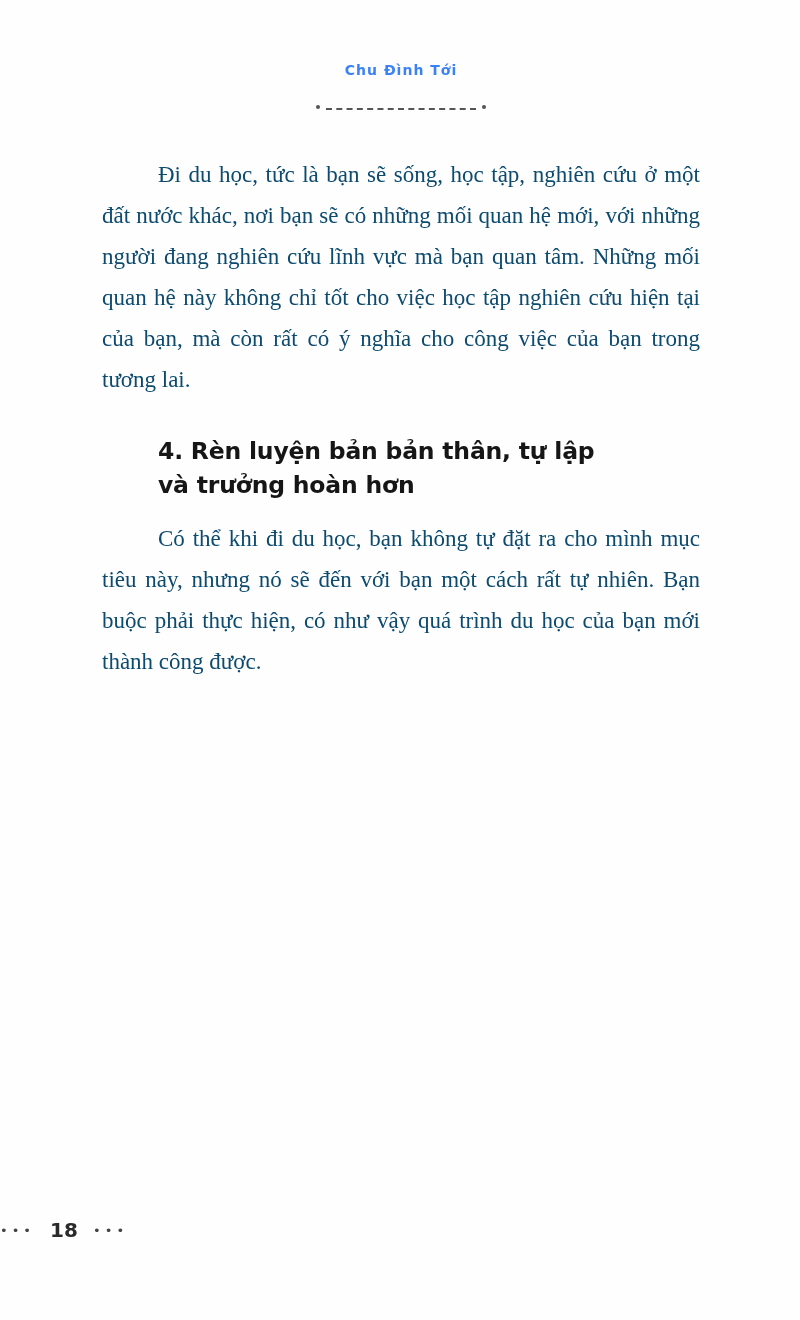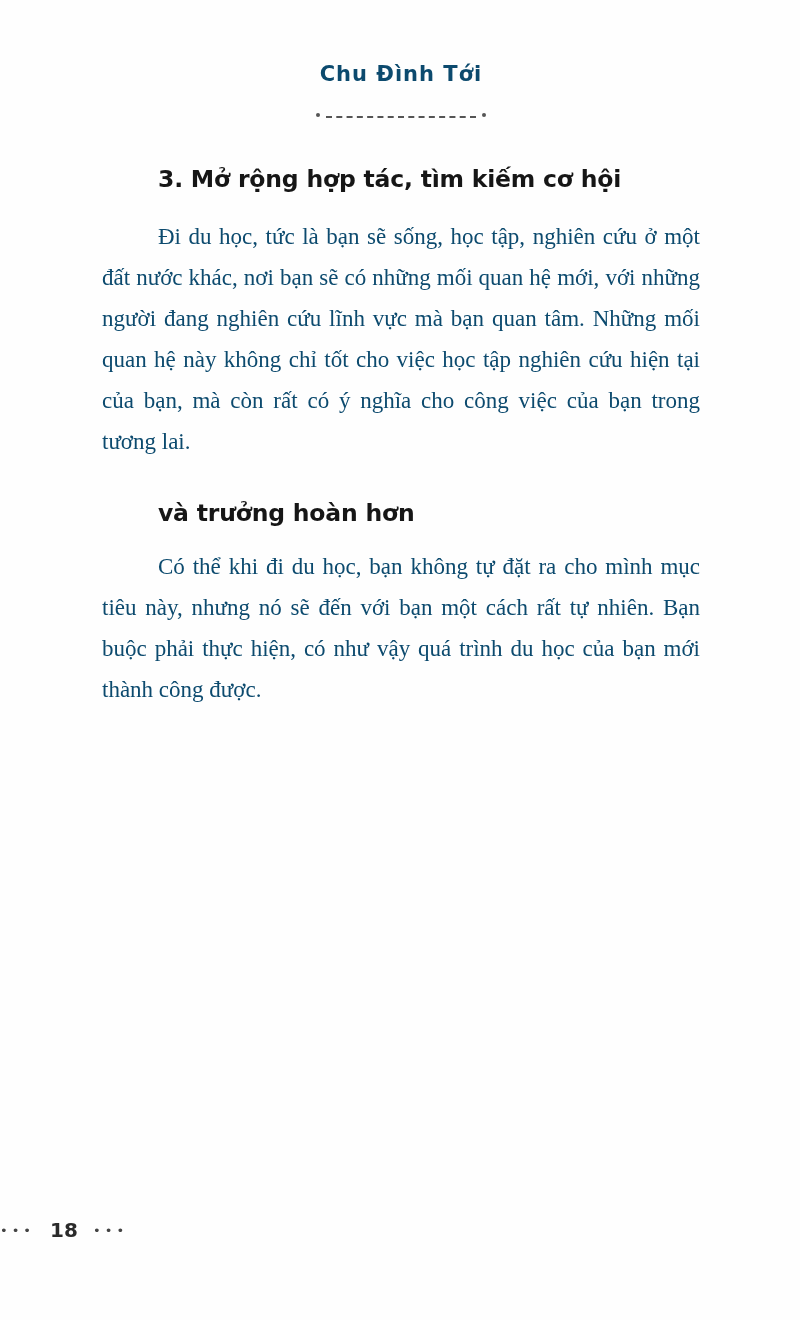--- a/index.html
+++ b/index.html
@@ -18,23 +18,23 @@
   }
 
   
   .page-header {
     text-align: center;
     margin-bottom: 40px;
   }
   .author {
     font-family: "DejaVu Sans", sans-serif;
     font-weight: 700;
-    font-size: 21px;
+    font-size: 14px;
     letter-spacing: 1px;
-    color: #0c4a6e;
+    color: #3b82f6;
   }
   .dash-rule {
     display: inline-block;
     width: 150px;
     height: 0;
     border-bottom: 2px dashed #555;
     margin-top: 7px;
     position: relative;
   }
   .dash-rule::before, .dash-rule::after {
@@ -99,26 +99,26 @@
 
   <header class="page-header">
     <div class="author">Chu Đình Tới</div>
     <br>
     <span class="dash-rule"></span>
   </header>
 
   <main class="body-text">
 
     <section class="section-3">
-      <h2 class="heading">3. Mở rộng hợp tác, tìm kiếm cơ hội</h2>
       <p>Đi du học, tức là bạn sẽ sống, học tập, nghiên cứu ở một đất nước khác, nơi bạn sẽ có những mối quan hệ mới, với những người đang nghiên cứu lĩnh vực mà bạn quan tâm. Những mối quan hệ này không chỉ tốt cho việc học tập nghiên cứu hiện tại của bạn, mà còn rất có ý nghĩa cho công việc của bạn trong tương lai.</p>
     </section>
 
     <section class="section-4">
       <h2 class="heading">
+        <span class="hline">4. Rèn luyện bản bản thân, tự lập</span>
         <span class="hline">và trưởng hoàn hơn</span>
       </h2>
       <p>Có thể khi đi du học, bạn không tự đặt ra cho mình mục tiêu này, nhưng nó sẽ đến với bạn một cách rất tự nhiên. Bạn buộc phải thực hiện, có như vậy quá trình du học của bạn mới thành công được.</p>
     </section>
 
   </main>
 
   <footer class="page-footer">
     <span class="dots">•••</span>
     <span class="page-num">18</span>

